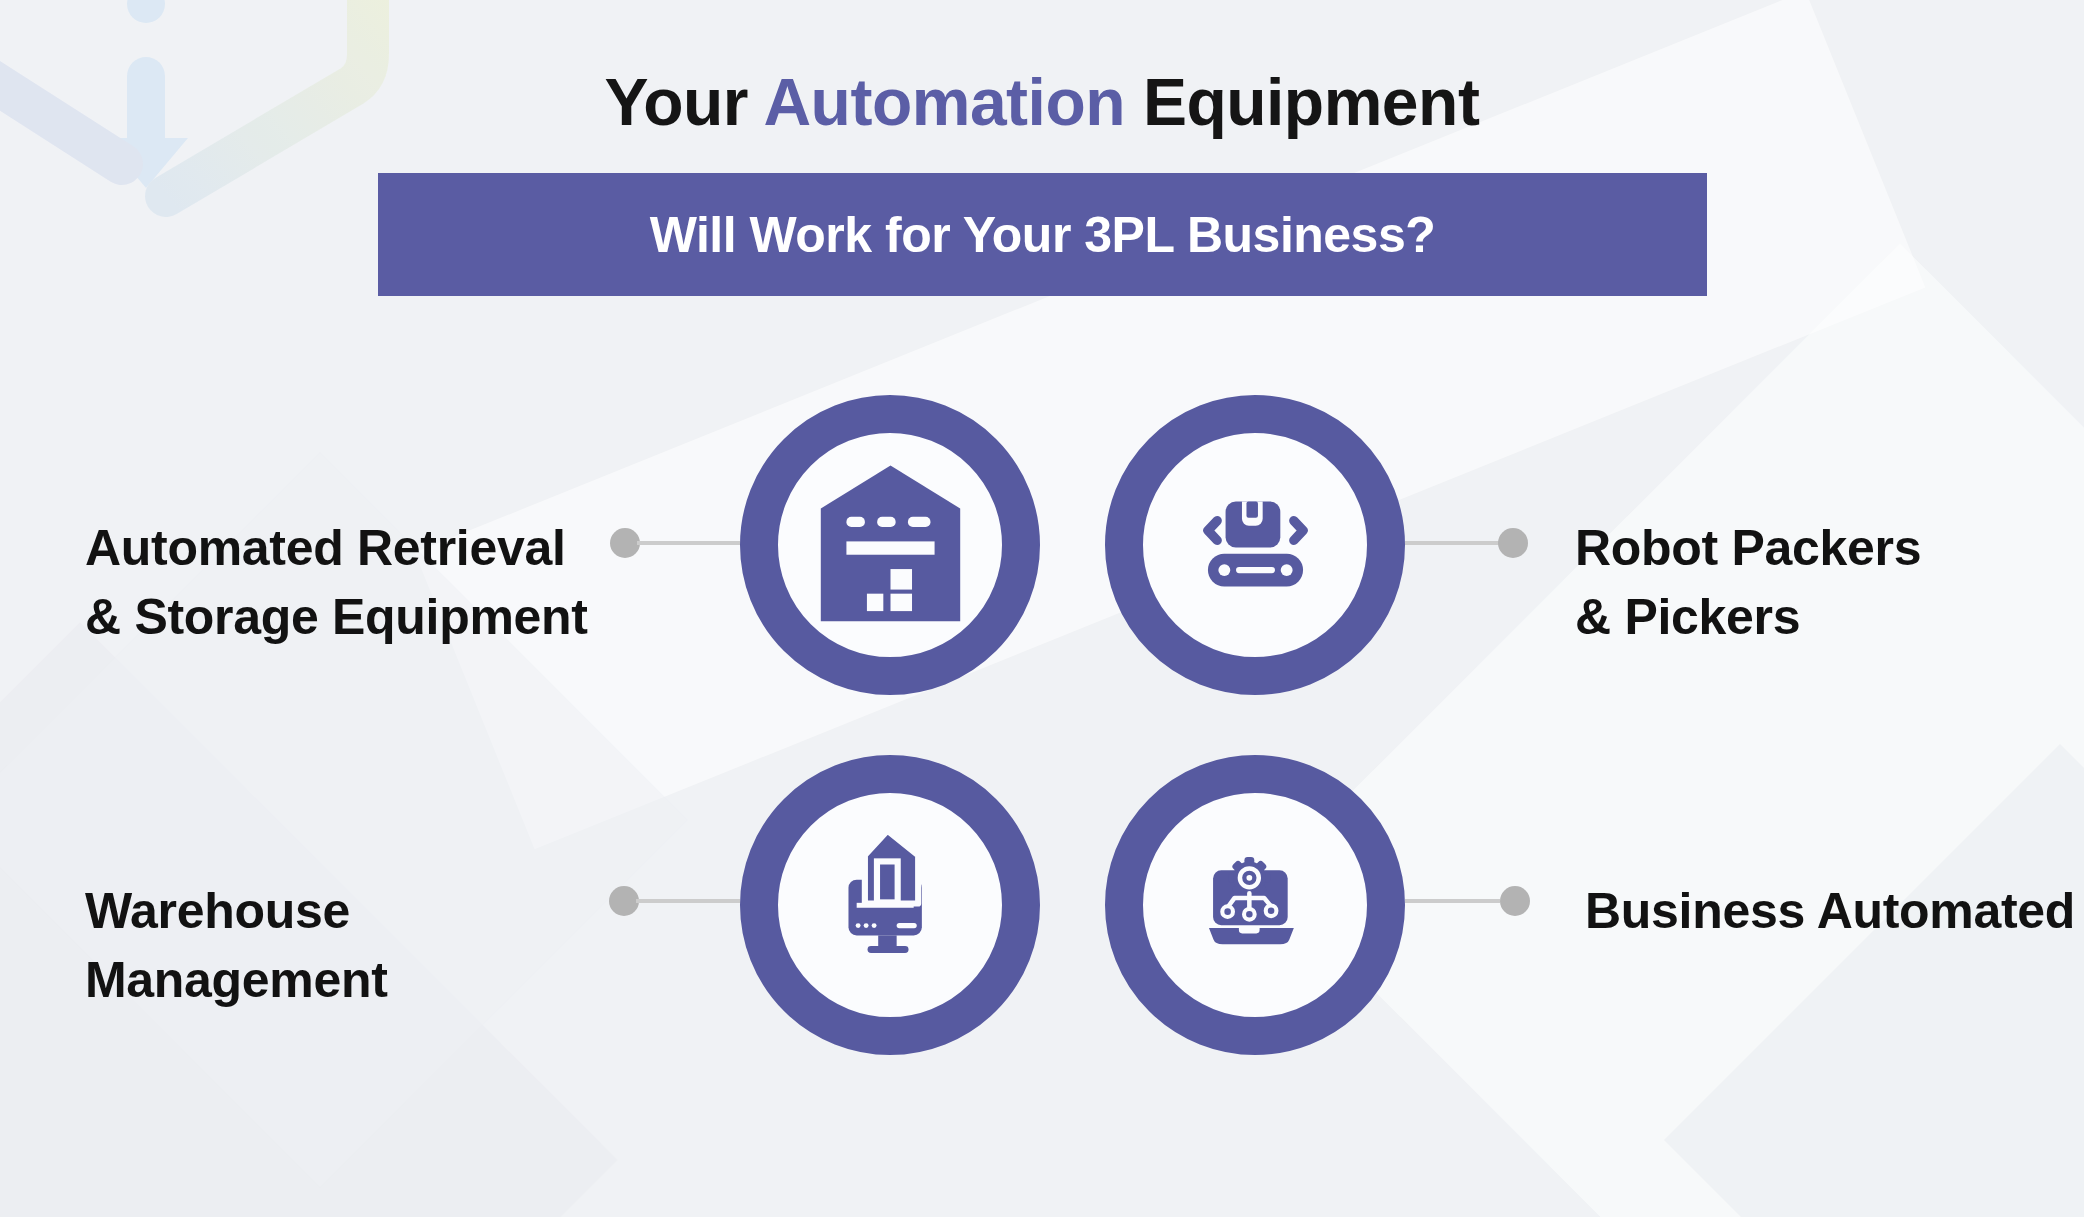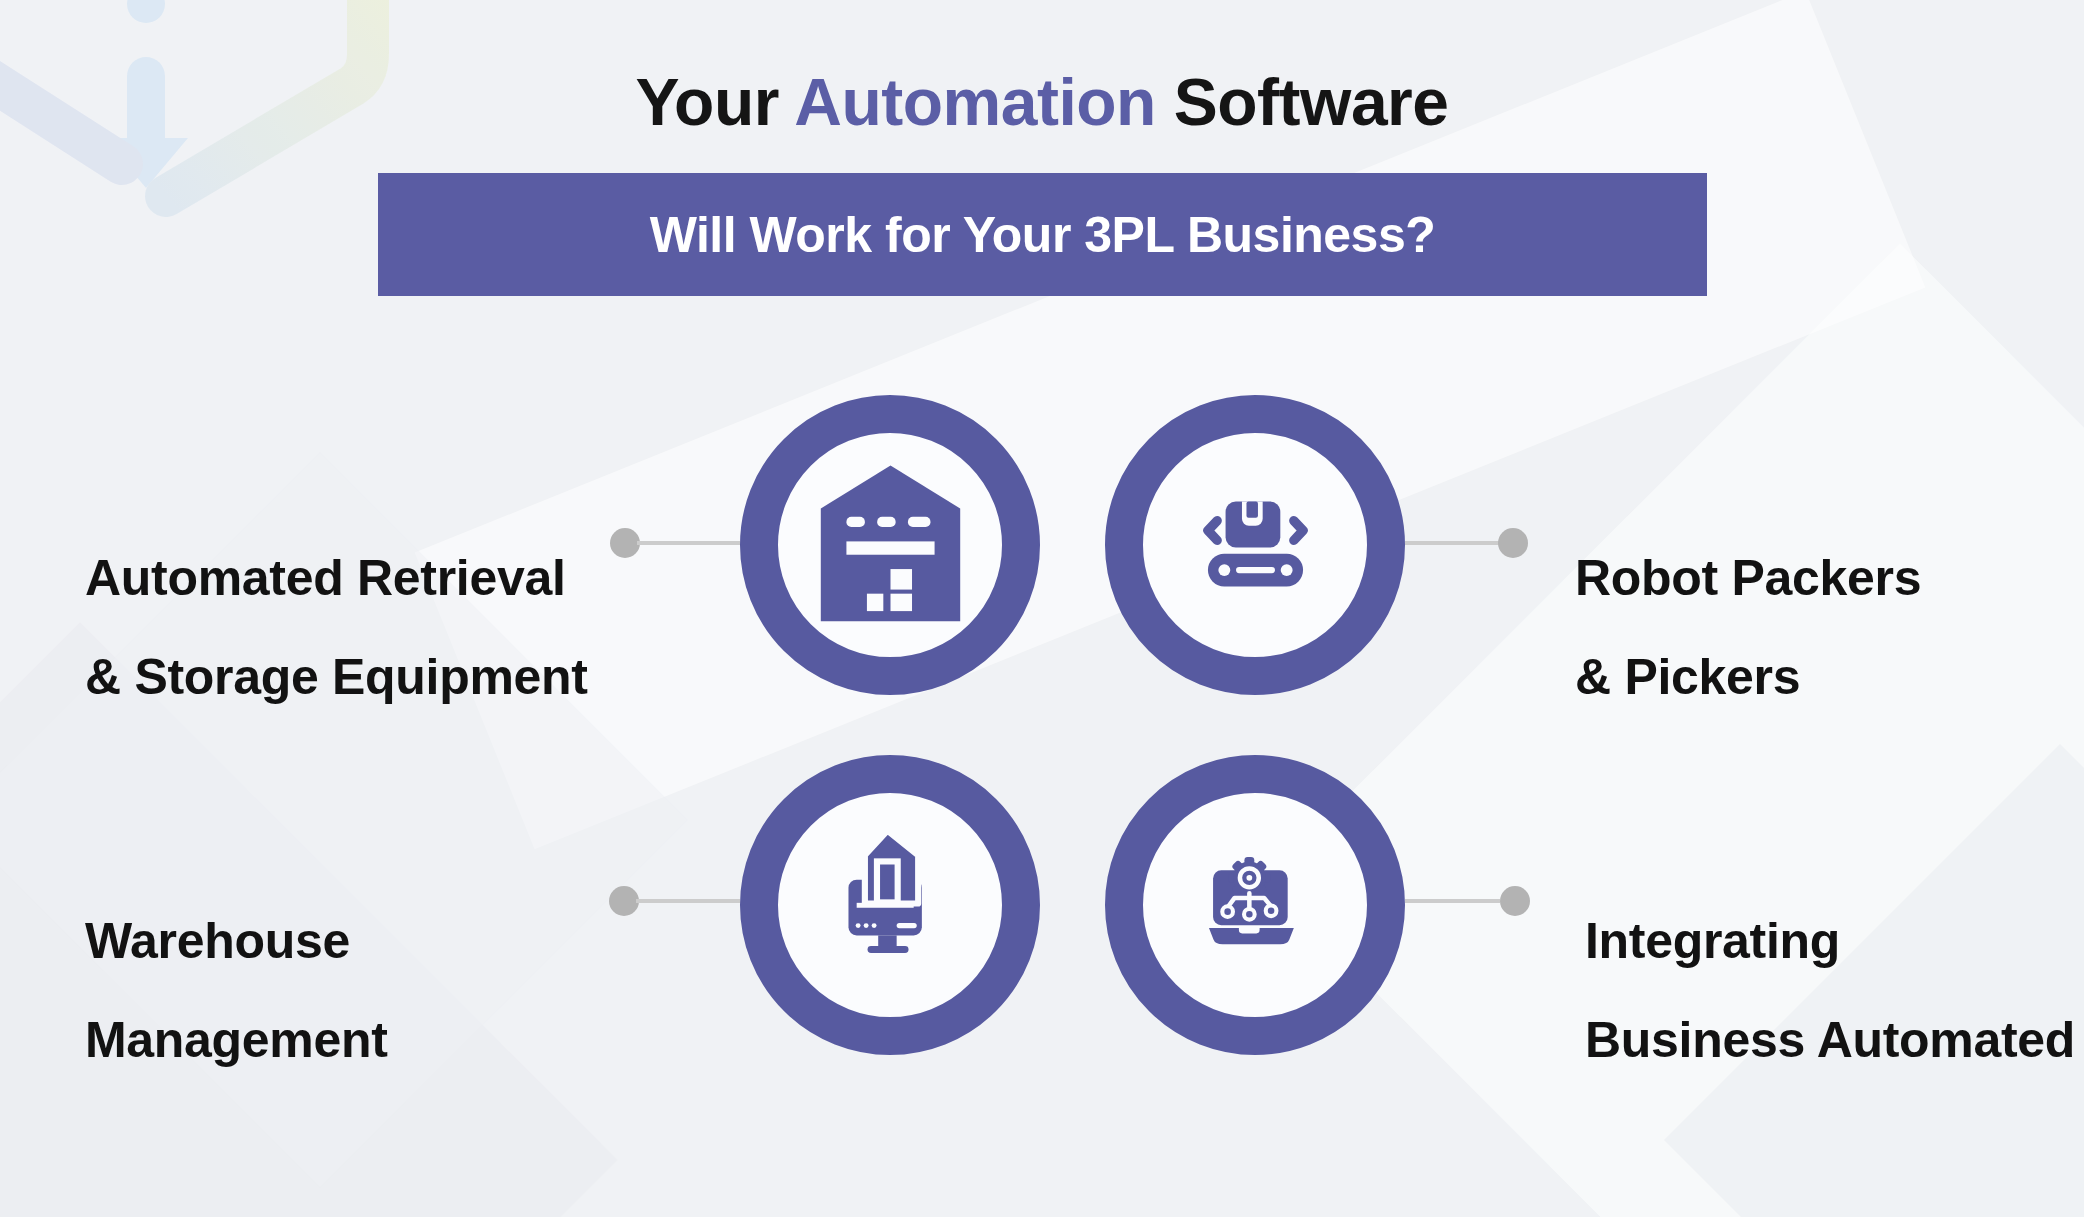--- a/index.html
+++ b/index.html
@@ -24,21 +24,21 @@
   .ring{position:absolute;width:224px;height:224px;border:38px solid var(--accent,#575aa0);
         border-radius:50%;background:var(--circle-inner,#fbfcfe);
         display:flex;align-items:center;justify-content:center;}
   .ring svg{width:205px;height:205px;}
   
   .dot{position:absolute;width:30px;height:30px;border-radius:50%;background:var(--connector-dot,#b3b3b3);}
   .link{position:absolute;height:4px;background:var(--connector-line,#cccccc);}
   
   .label{position:absolute;font-size:50px;font-weight:700;color:var(--label-text,#121212);
          line-height:69px;letter-spacing:-.3px;}
-  .label span{display:block;margin-top:30px;}
+  .label span{display:block;}
 </style>
 </head>
 <body>
 
 <div id="canvas">
 
   <div class="deco d1"></div>
   <div class="deco d2"></div>
   <div class="deco d3"></div>
   <div class="deco d4"></div>
@@ -51,21 +51,21 @@
           <stop offset="1" stop-color="#edf0da"></stop>
       </linearGradient>
     </defs>
     <circle cx="146" cy="4" r="19" fill="#d9e7f4"></circle>
     <path d="M146 76 V142" stroke="#d9e7f4" stroke-width="38" stroke-linecap="round" fill="none"></path>
     <path d="M104 138 H188 L146 188 Z" fill="#d9e7f4"></path>
     <path d="M-28 68 L122 164" stroke="#dde3f0" stroke-width="42" stroke-linecap="round" fill="none"></path>
     <path d="M166 196 L352 86 Q368 76 368 54 V-40" stroke="url(#wm)" stroke-width="42" stroke-linecap="round" stroke-linejoin="round" fill="none"></path>
   </svg>
 
-  <div class="title"><span>Your </span><span class="hl">Automation</span><span> Software</span></div>
+  <div class="title"><span>Your </span><span class="hl">Automation</span><span> Equipment</span></div>
 
   <div class="banner">
     <div class="banner-text">Will Work for Your 3PL Business?</div>
   </div>
 
   <div class="dot" style="left:610px;top:528px;"></div>
   <div class="link" style="left:637px;top:541px;width:103px;"></div>
 
   <div class="link" style="left:1405px;top:541px;width:95px;"></div>
   <div class="dot" style="left:1498px;top:528px;"></div>
@@ -153,17 +153,16 @@
       <path d="M41.9 61 h10.1 v1 a1.6 1.6 0 0 1 -1.6 1.6 h-6.9 a1.6 1.6 0 0 1 -1.6 -1.6 z" fill="#fbfcfe"></path>
     </svg>
   </div>
 
   <div class="label" style="left:85px;top:877px;">
     <span>Warehouse</span>
     <span>Management</span>
   </div>
 
   <div class="label" style="left:1585px;top:877px;">
-    <span>Integrating</span>
     <span>Business Automated</span>
   </div>
 
 </div>
 
 </body></html>

